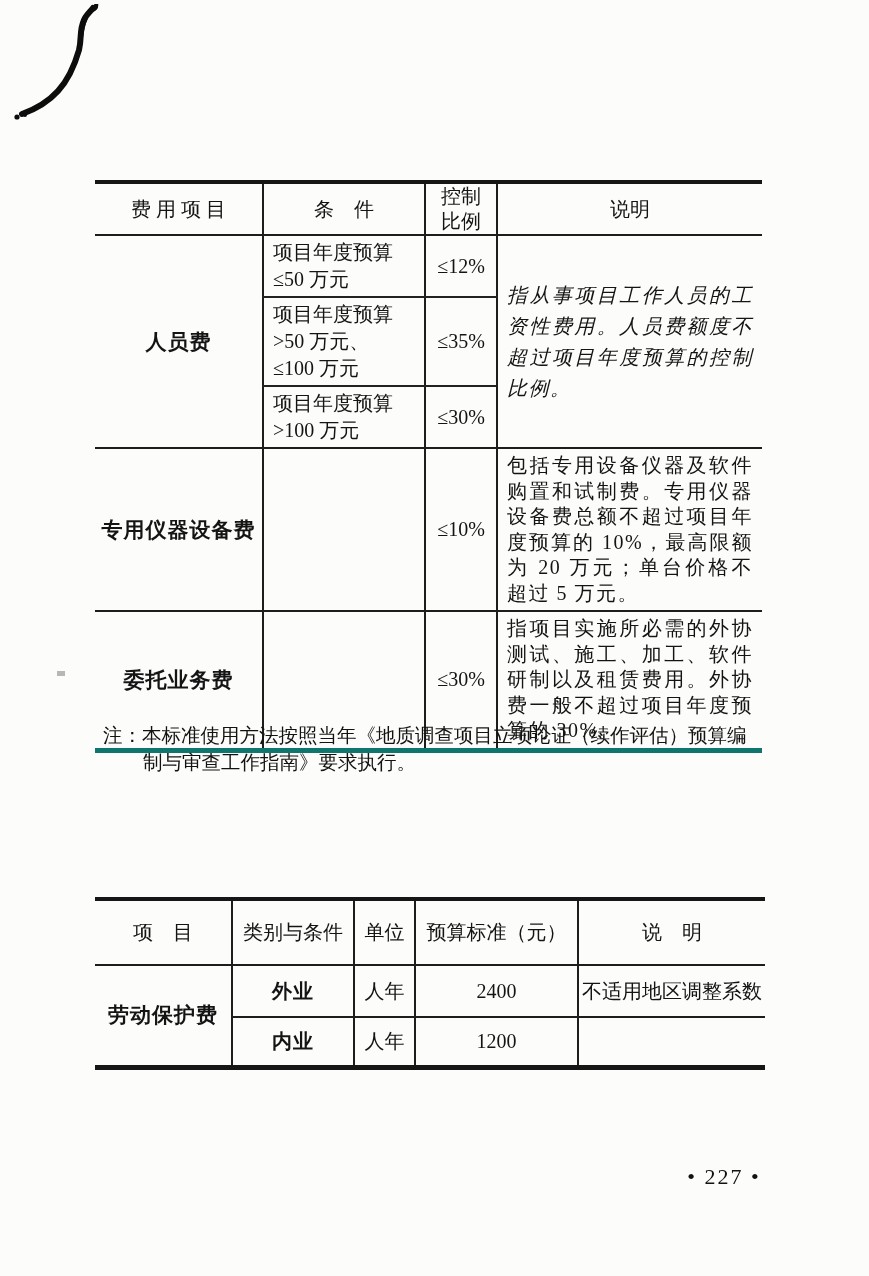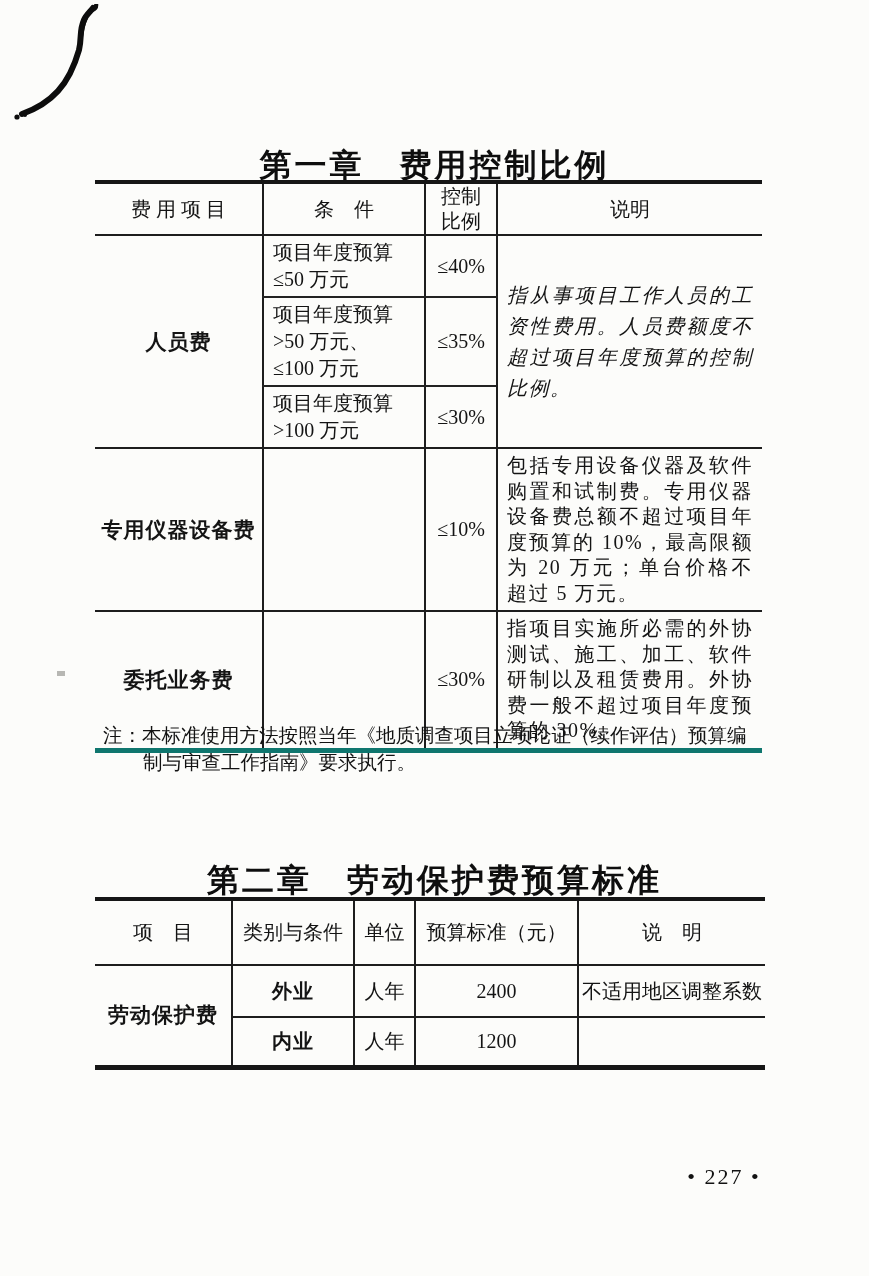--- a/index.html
+++ b/index.html
@@ -122,42 +122,41 @@
   <svg class="ink-mark" width="110" height="125" viewBox="0 0 110 125">
     <path d="M14 110 C 28 105, 40 98, 50 87 C 61 75, 67 60, 71 46 C 74 34, 71 27, 76 16 C 78 11, 82 8, 85 4" fill="none" stroke="#0d0d0d" stroke-width="6" stroke-linecap="round"></path>
     <path d="M70 48 C 74 36, 72 26, 78 14" fill="none" stroke="#0d0d0d" stroke-width="4" stroke-linecap="round"></path>
     <path d="M84 6 c 3 -1 5 -3 4 -7" fill="none" stroke="#0d0d0d" stroke-width="4" stroke-linecap="round"></path>
     <circle cx="9" cy="113" r="2.6" fill="#0d0d0d"></circle>
     <circle cx="17" cy="111" r="2" fill="#0d0d0d"></circle>
   </svg>
 
   <div class="speck"></div>
 
-  <h1 class="chapter-title" id="title1">第一章　费用控制比例</h1>
 
   <table id="t1">
     <colgroup>
       <col style="width:168px">
         <col style="width:162px">
         <col style="width:72px">
         <col style="width:265px">
     </colgroup>
     <tbody>
       <tr style="height:52px">
         <td class="th-cell hb">费 用 项 目</td>
         <td class="th-cell hb bl">条　件</td>
         <td class="th-cell hb bl">控制
 比例</td>
         <td class="th-cell hb bl">说明</td>
       </tr>
       <tr style="height:56px">
         <td class="item" rowspan="3">人员费</td>
         <td class="cond bl sb">项目年度预算
 ≤50 万元</td>
-        <td class="ratio bl sb">≤40%</td>
+        <td class="ratio bl sb">≤12%</td>
         <td class="desc desc-a bl" rowspan="3">指从事项目工作人员的工资性费用。人员费额度不超过项目年度预算的控制比例。</td>
       </tr>
       <tr style="height:80px">
         <td class="cond bl sb">项目年度预算
 &gt;50 万元、
 ≤100 万元</td>
         <td class="ratio bl sb">≤35%</td>
       </tr>
       <tr style="height:52px">
         <td class="cond bl">项目年度预算
@@ -175,21 +174,20 @@
         <td class="cond bl mt"></td>
         <td class="ratio bl mt">≤30%</td>
         <td class="desc bl mt">指项目实施所必需的外协测试、施工、加工、软件研制以及租赁费用。外协费一般不超过项目年度预算的 30%。</td>
       </tr>
     </tbody>
   </table>
 
   <p class="note"><span>注：</span><span class="note-text">本标准使用方法按照当年《地质调查项目立项论证（续作评估）预算编
 制与审查工作指南》要求执行。</span></p>
 
-  <h1 class="chapter-title" id="title2">第二章　劳动保护费预算标准</h1>
 
   <table id="t2">
     <colgroup>
       <col style="width:137px">
         <col style="width:122px">
         <col style="width:61px">
         <col style="width:163px">
         <col style="width:187px">
     </colgroup>
     <tbody>

